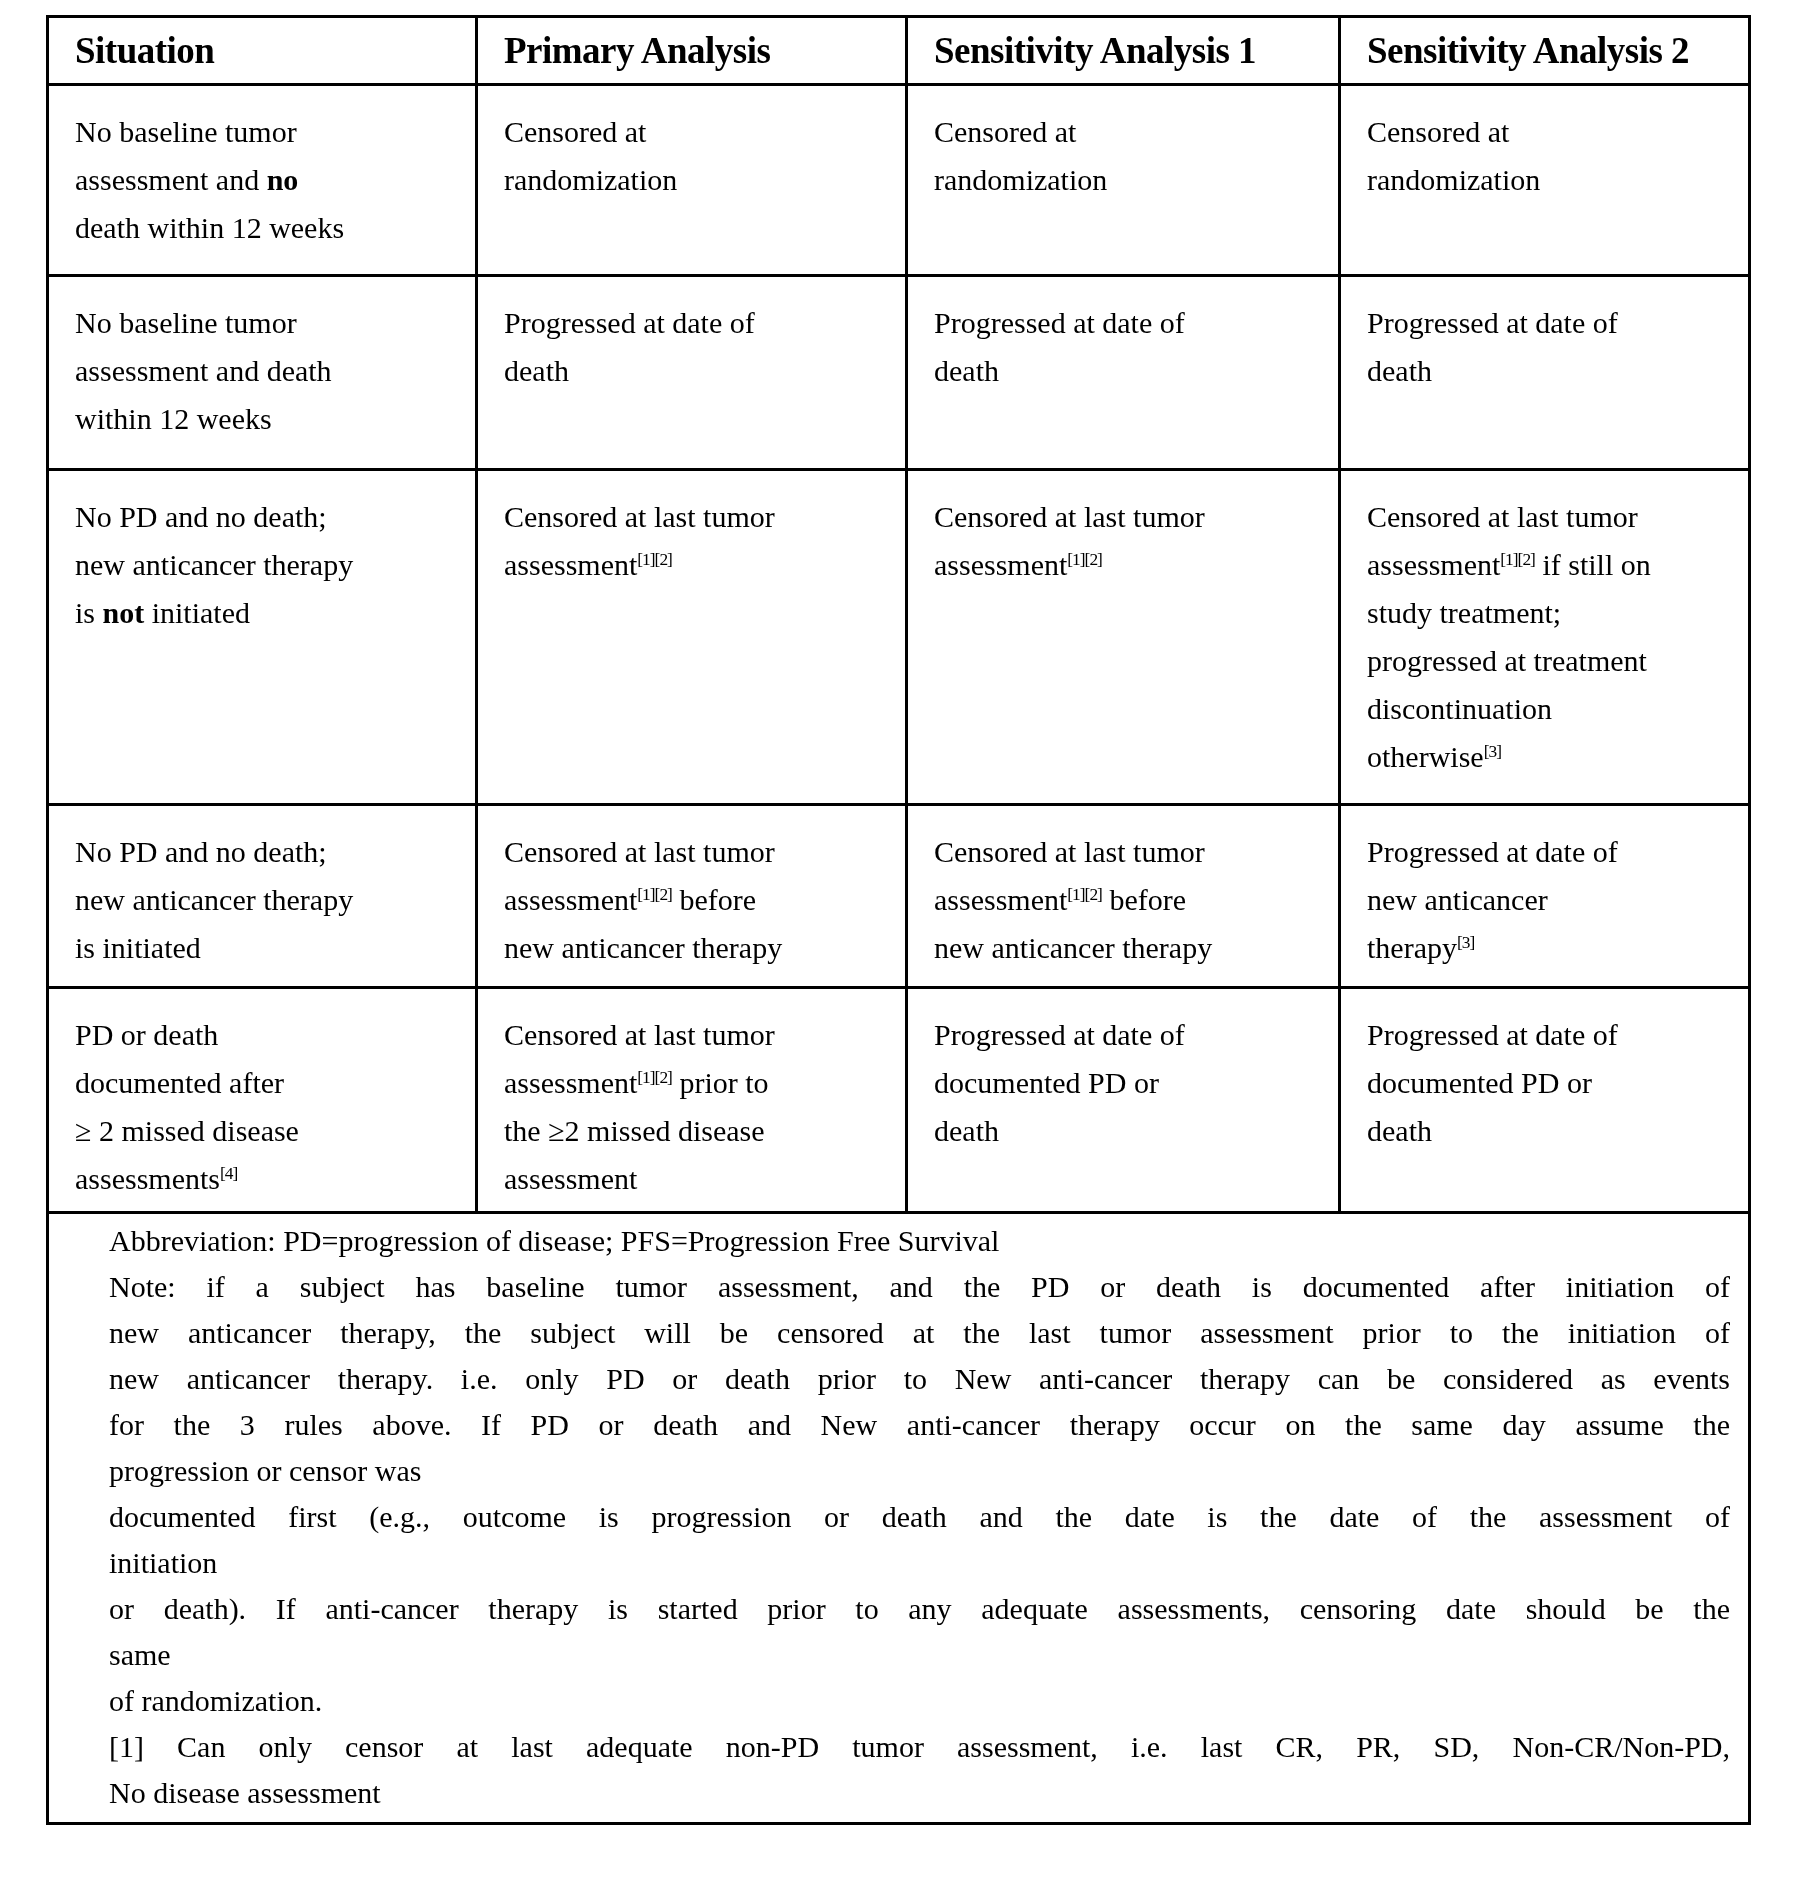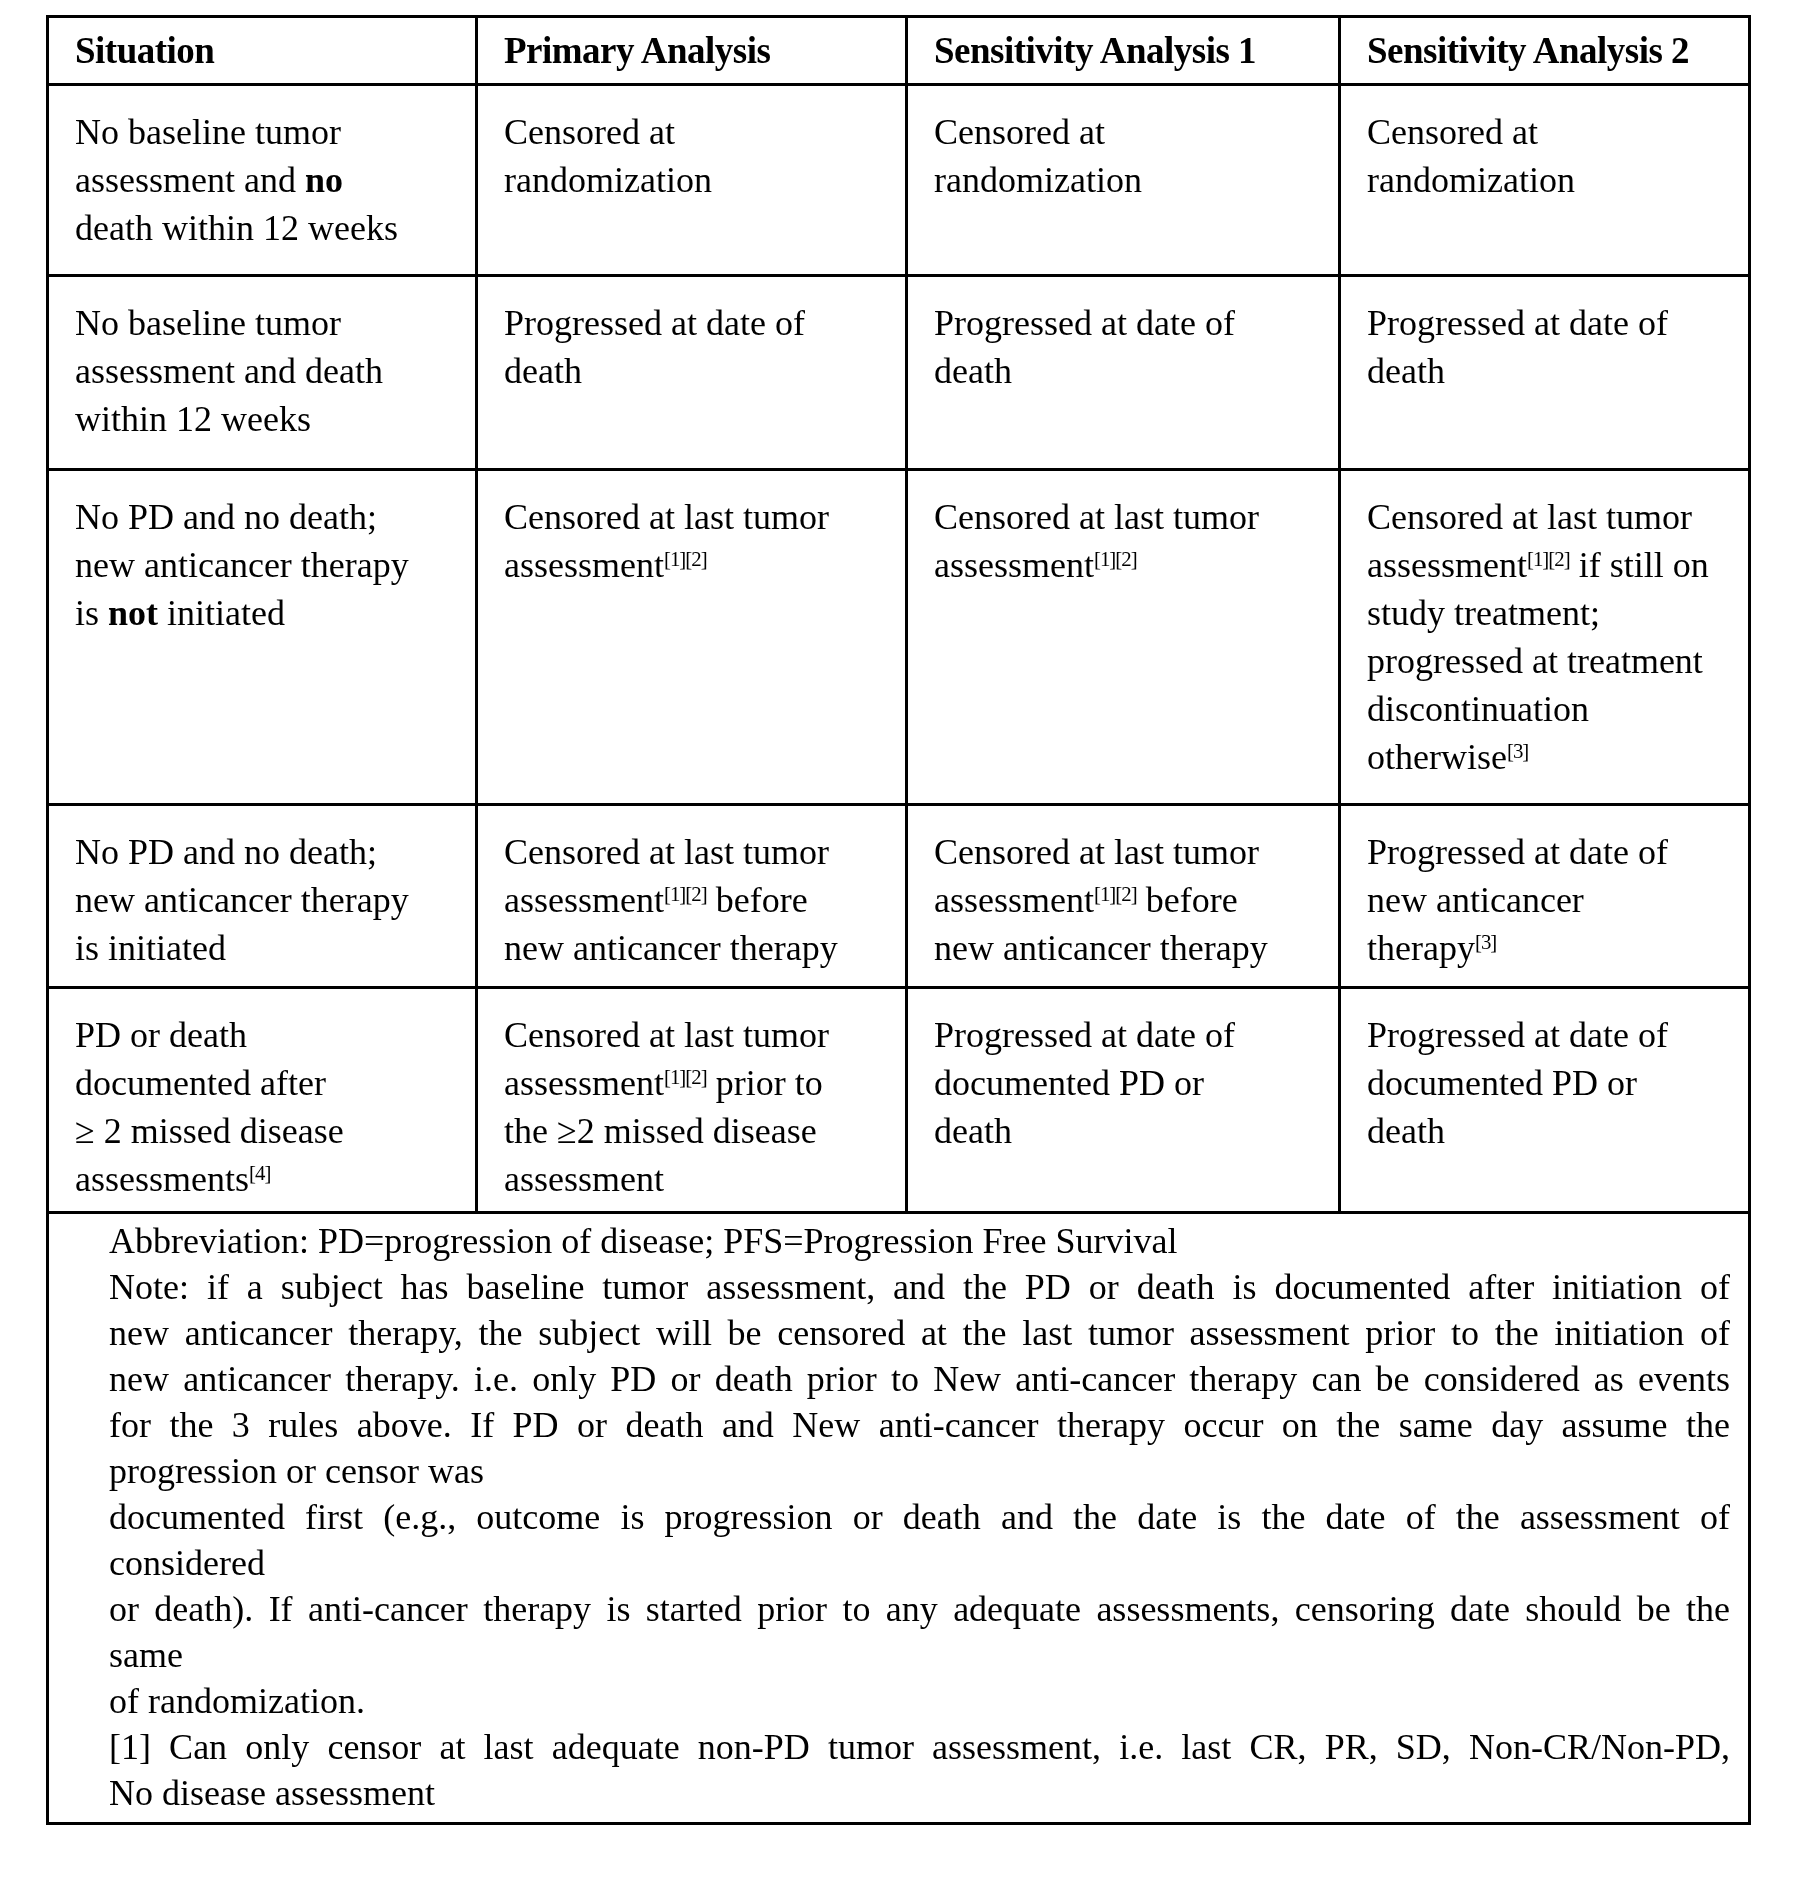--- a/index.html
+++ b/index.html
@@ -17,21 +17,21 @@
     top: 15px;
     width: 1702px;
     border-collapse: collapse;
     table-layout: fixed;
     background: #ffffff;
   }
   .doc-table td, .doc-table th {
     border: 3px solid #000000;
     vertical-align: top;
     text-align: left;
-    font-size: 36px;
+    font-size: 30px;
     line-height: 48px;
     overflow: hidden;
   }
   .doc-table th {
     font-weight: bold;
     font-size: 37px;
     vertical-align: middle;
     padding: 0 6px 0 26px;
     letter-spacing: -0.5px;
   }
@@ -113,21 +113,21 @@
   </tr>
   <tr class="fnrow">
     <td class="fncell" colspan="4" id="footnotes-container">
           <div class="fl">Abbreviation: PD=progression of disease; PFS=Progression Free Survival</div>
           <div class="fl just">Note: if a subject has baseline tumor assessment, and the PD or death is documented after initiation of</div>
           <div class="fl just">new anticancer therapy, the subject will be censored at the last tumor assessment prior to the initiation of</div>
           <div class="fl just">new anticancer therapy. i.e. only PD or death prior to New anti-cancer therapy can be considered as events</div>
           <div class="fl just">for the 3 rules above. If PD or death and New anti-cancer therapy occur on the same day assume the</div>
           <div class="fl">progression or censor was</div>
           <div class="fl just">documented first (e.g., outcome is progression or death and the date is the date of the assessment of</div>
-          <div class="fl">considered</div>
+          <div class="fl">initiation</div>
           <div class="fl just">or death). If anti-cancer therapy is started prior to any adequate assessments, censoring date should be the</div>
           <div class="fl">same</div>
           <div class="fl">of randomization.</div>
           <div class="fl just">[1] Can only censor at last adequate non-PD tumor assessment, i.e. last CR, PR, SD, Non-CR/Non-PD,</div>
           <div class="fl">No disease assessment</div>
         </td>
   </tr>
 </tbody>
   </table>
 

